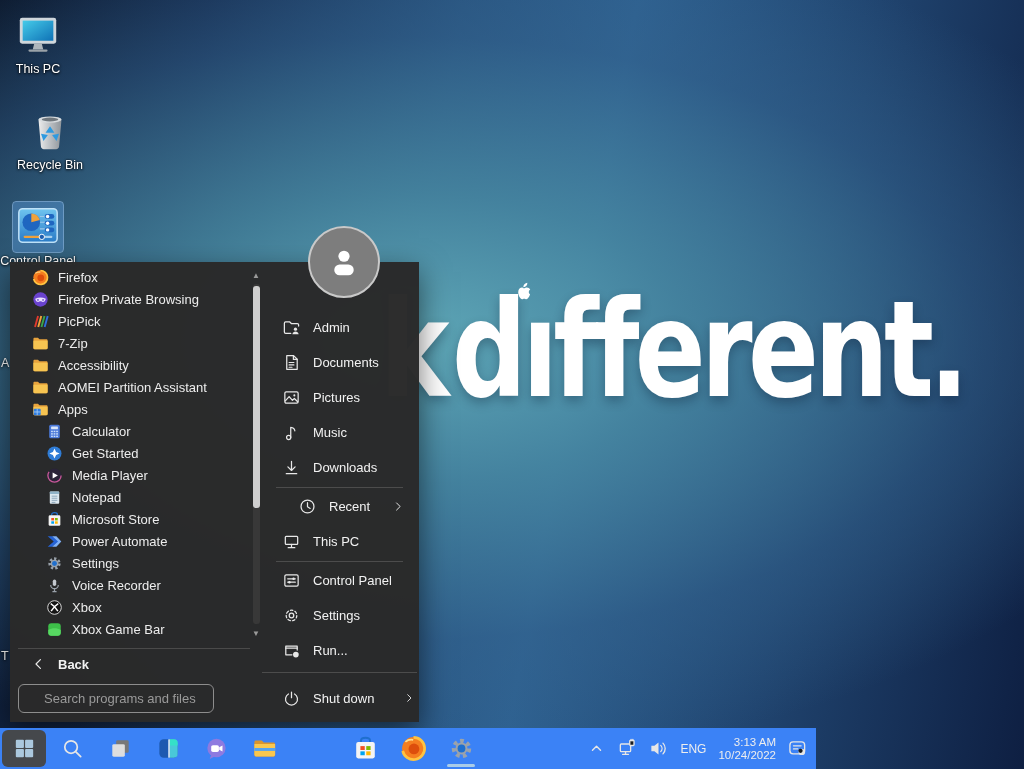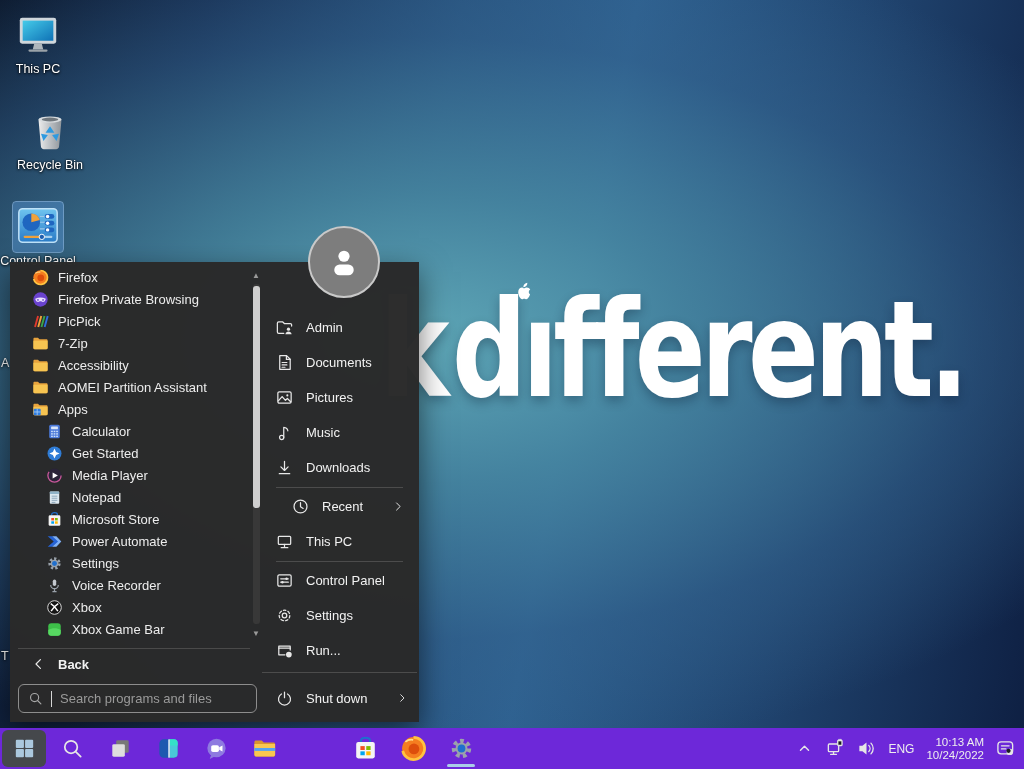--- a/index.html
+++ b/index.html
@@ -39,43 +39,43 @@
   #scrollbar{position:absolute;left:240px;top:4px;width:12px;height:378px;}
   #sb-track{position:absolute;left:3px;top:18px;width:7px;height:340px;background:#383838;border-radius:3px;}
   #sb-up,#sb-down{position:absolute;left:0;width:12px;height:14px;color:#9a9a9a;font-size:8px;
     display:flex;align-items:center;justify-content:center;}
   #sb-up{top:2px;} #sb-down{top:360px;}
   #sb-thumb{position:absolute;left:3px;top:20px;width:7px;height:222px;background:#cfcfcf;border-radius:3px;}
   #left-sep{position:absolute;left:8px;right:10px;top:386px;height:1px;background:#4a4a4a;}
   #back-row{position:absolute;left:0;right:14px;top:388px;height:28px;display:flex;align-items:center;}
   #back-row .ic{width:16px;height:16px;margin-left:20px;}
   #back-row .lbl{margin-left:12px;font-size:13px;font-weight:600;color:#f2f2f2;}
-  #search-box{position:absolute;left:8px;top:422px;width:239px;height:29px;box-sizing:border-box;
+  #search-box{position:absolute;left:8px;top:422px;width:196px;height:29px;box-sizing:border-box;
     border:1px solid #8d8d8d;border-radius:6px;display:flex;align-items:center;padding:0 9px;gap:8px;}
   #search-box .ic{width:15px;height:15px;opacity:.8;}
   #caret{width:1px;height:16px;background:#d6d6d6;}
   #search-input{flex:1;background:transparent;border:none;outline:none;color:#ddd;
     font-size:13px;font-family:"Liberation Sans",sans-serif;padding:0;}
   #search-input::placeholder{color:#9a9a9a;}
   
   #menu-right{position:absolute;left:250px;top:0;width:159px;height:460px;}
   #avatar{position:absolute;left:48px;top:-36px;width:72px;height:72px;border-radius:50%;
     background:#7d7d7d;border:2px solid #c9c9c9;box-sizing:border-box;
     display:flex;align-items:center;justify-content:center;}
   #avatar .ic{width:36px;height:36px;}
   .r-row{position:absolute;left:0;right:0;height:34px;display:flex;align-items:center;
-    padding-left:15px;gap:12px;cursor:default;}
+    padding-left:22px;gap:12px;cursor:default;}
   .r-row .ic{width:19px;height:19px;flex:0 0 19px;}
   .r-row .lbl{font-size:13px;color:#f2f2f2;white-space:nowrap;}
   .r-row .chev{position:absolute;right:14px;width:13px;height:13px;}
   .r-row .chev-inline{width:12px;height:12px;margin-left:14px;}
   .r-div{position:absolute;left:16px;right:16px;height:1px;background:#4c4c4c;}
   .r-div.wide{left:2px;right:2px;}
   
-  #taskbar{position:absolute;left:0;bottom:0;width:1024px;height:41px;background:#6d28d9;z-index:60;}
+  #taskbar{position:absolute;left:0;bottom:0;width:816px;height:41px;background:#3b82f6;z-index:60;}
   .tb-btn{position:absolute;top:2px;width:44px;height:37px;border-radius:6px;
     display:flex;align-items:center;justify-content:center;}
   .tb-btn .ic{width:27px;height:27px;}
   .tb-btn.pressed{background:#45484c;}
   .tb-btn .run-ind{position:absolute;bottom:0px;left:8px;right:8px;height:3px;border-radius:2px;background:#a9cce8;}
   #tray{position:absolute;right:2px;top:0;height:41px;display:flex;align-items:center;gap:6px;padding-right:4px;}
   .tray-ic{width:25px;height:25px;display:flex;align-items:center;justify-content:center;}
   .tray-ic svg{width:25px;height:25px;}
   #tray-lang{font-size:12px;color:#eee;padding:0 3px;}
   #tray-clock{text-align:right;color:#eee;font-size:11.5px;line-height:13px;padding:0 3px;white-space:nowrap;}
@@ -521,21 +521,21 @@
       </div>
       <div class="tray-ic">
         <svg viewBox="0 0 28 28">
           <path d="M6 11v6h3.4l4.6 3.8V7.2L9.4 11z" fill="#e6e6e6"></path>
           <path d="M16.5 10.5a5 5 0 0 1 0 7M19 8a8.5 8.5 0 0 1 0 12" fill="none" stroke="#e6e6e6" stroke-width="1.5" stroke-linecap="round"></path>
         </svg>
       </div>
       <div id="tray-clock-wrap" style="display:flex;align-items:center;gap:6px;">
         <div id="tray-lang">ENG</div>
         <div id="tray-clock">
-          <div>10:13 AM</div>
+          <div>3:13 AM</div>
           <div>10/24/2022</div>
         </div>
         <div class="tray-ic">
           <svg viewBox="0 0 28 28">
             <rect x="5.5" y="6.5" width="16.5" height="13.5" rx="3.5" fill="none" stroke="#e6e6e6" stroke-width="1.5"></rect>
             <path d="M9.5 11h8.5M9.5 14.5h5" stroke="#e6e6e6" stroke-width="1.5" stroke-linecap="round"></path>
             <circle cx="18.8" cy="17.8" r="3.6" fill="#e6e6e6"></circle>
             <circle cx="17.4" cy="16.6" r="2.4" fill="#191c20"></circle>
           </svg>
         </div>

